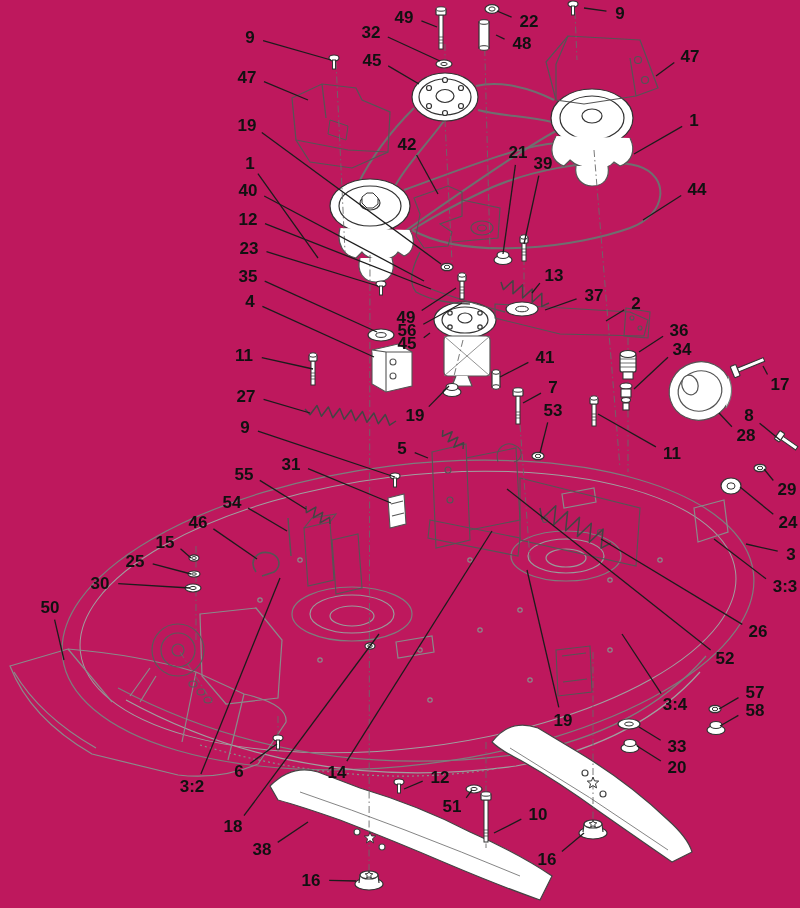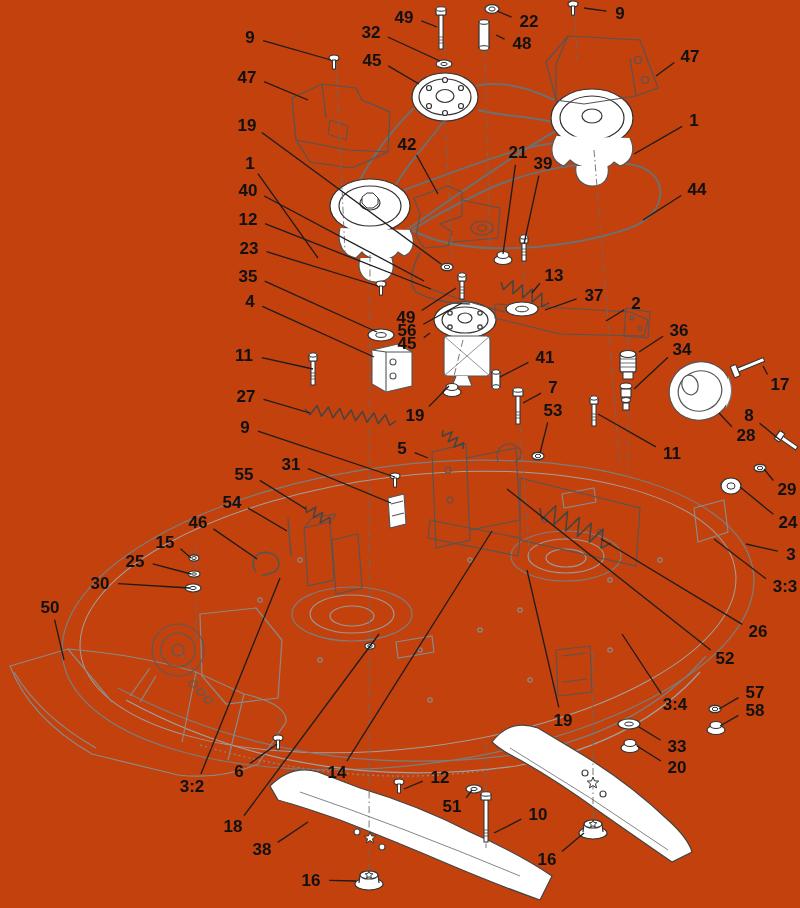--- a/index.html
+++ b/index.html
@@ -1,17 +1,17 @@
 <!DOCTYPE html>
 <html><head>
 <meta charset="utf-8">
 <style>
   html,body{margin:0;padding:0;background:#ffffff;}
   body{width:800px;height:908px;overflow:hidden;font-family:"Liberation Sans",sans-serif;}
-  #stage{position:relative;width:800px;height:908px;background:#c2410c;}
+  #stage{position:relative;width:800px;height:908px;background:#be185d;}
   svg{position:absolute;left:0;top:0;}
   .callout-text{font-family:"Liberation Sans","DejaVu Sans",sans-serif;font-weight:bold;font-size:17px;fill:#111;}
 </style>
 </head>
 <body>
 
 <div id="stage">
 <svg id="fig" width="800" height="908" viewBox="0 0 800 908" xmlns="http://www.w3.org/2000/svg">
 
   <g stroke="#7d7d7d" fill="none" stroke-width="1.2">

